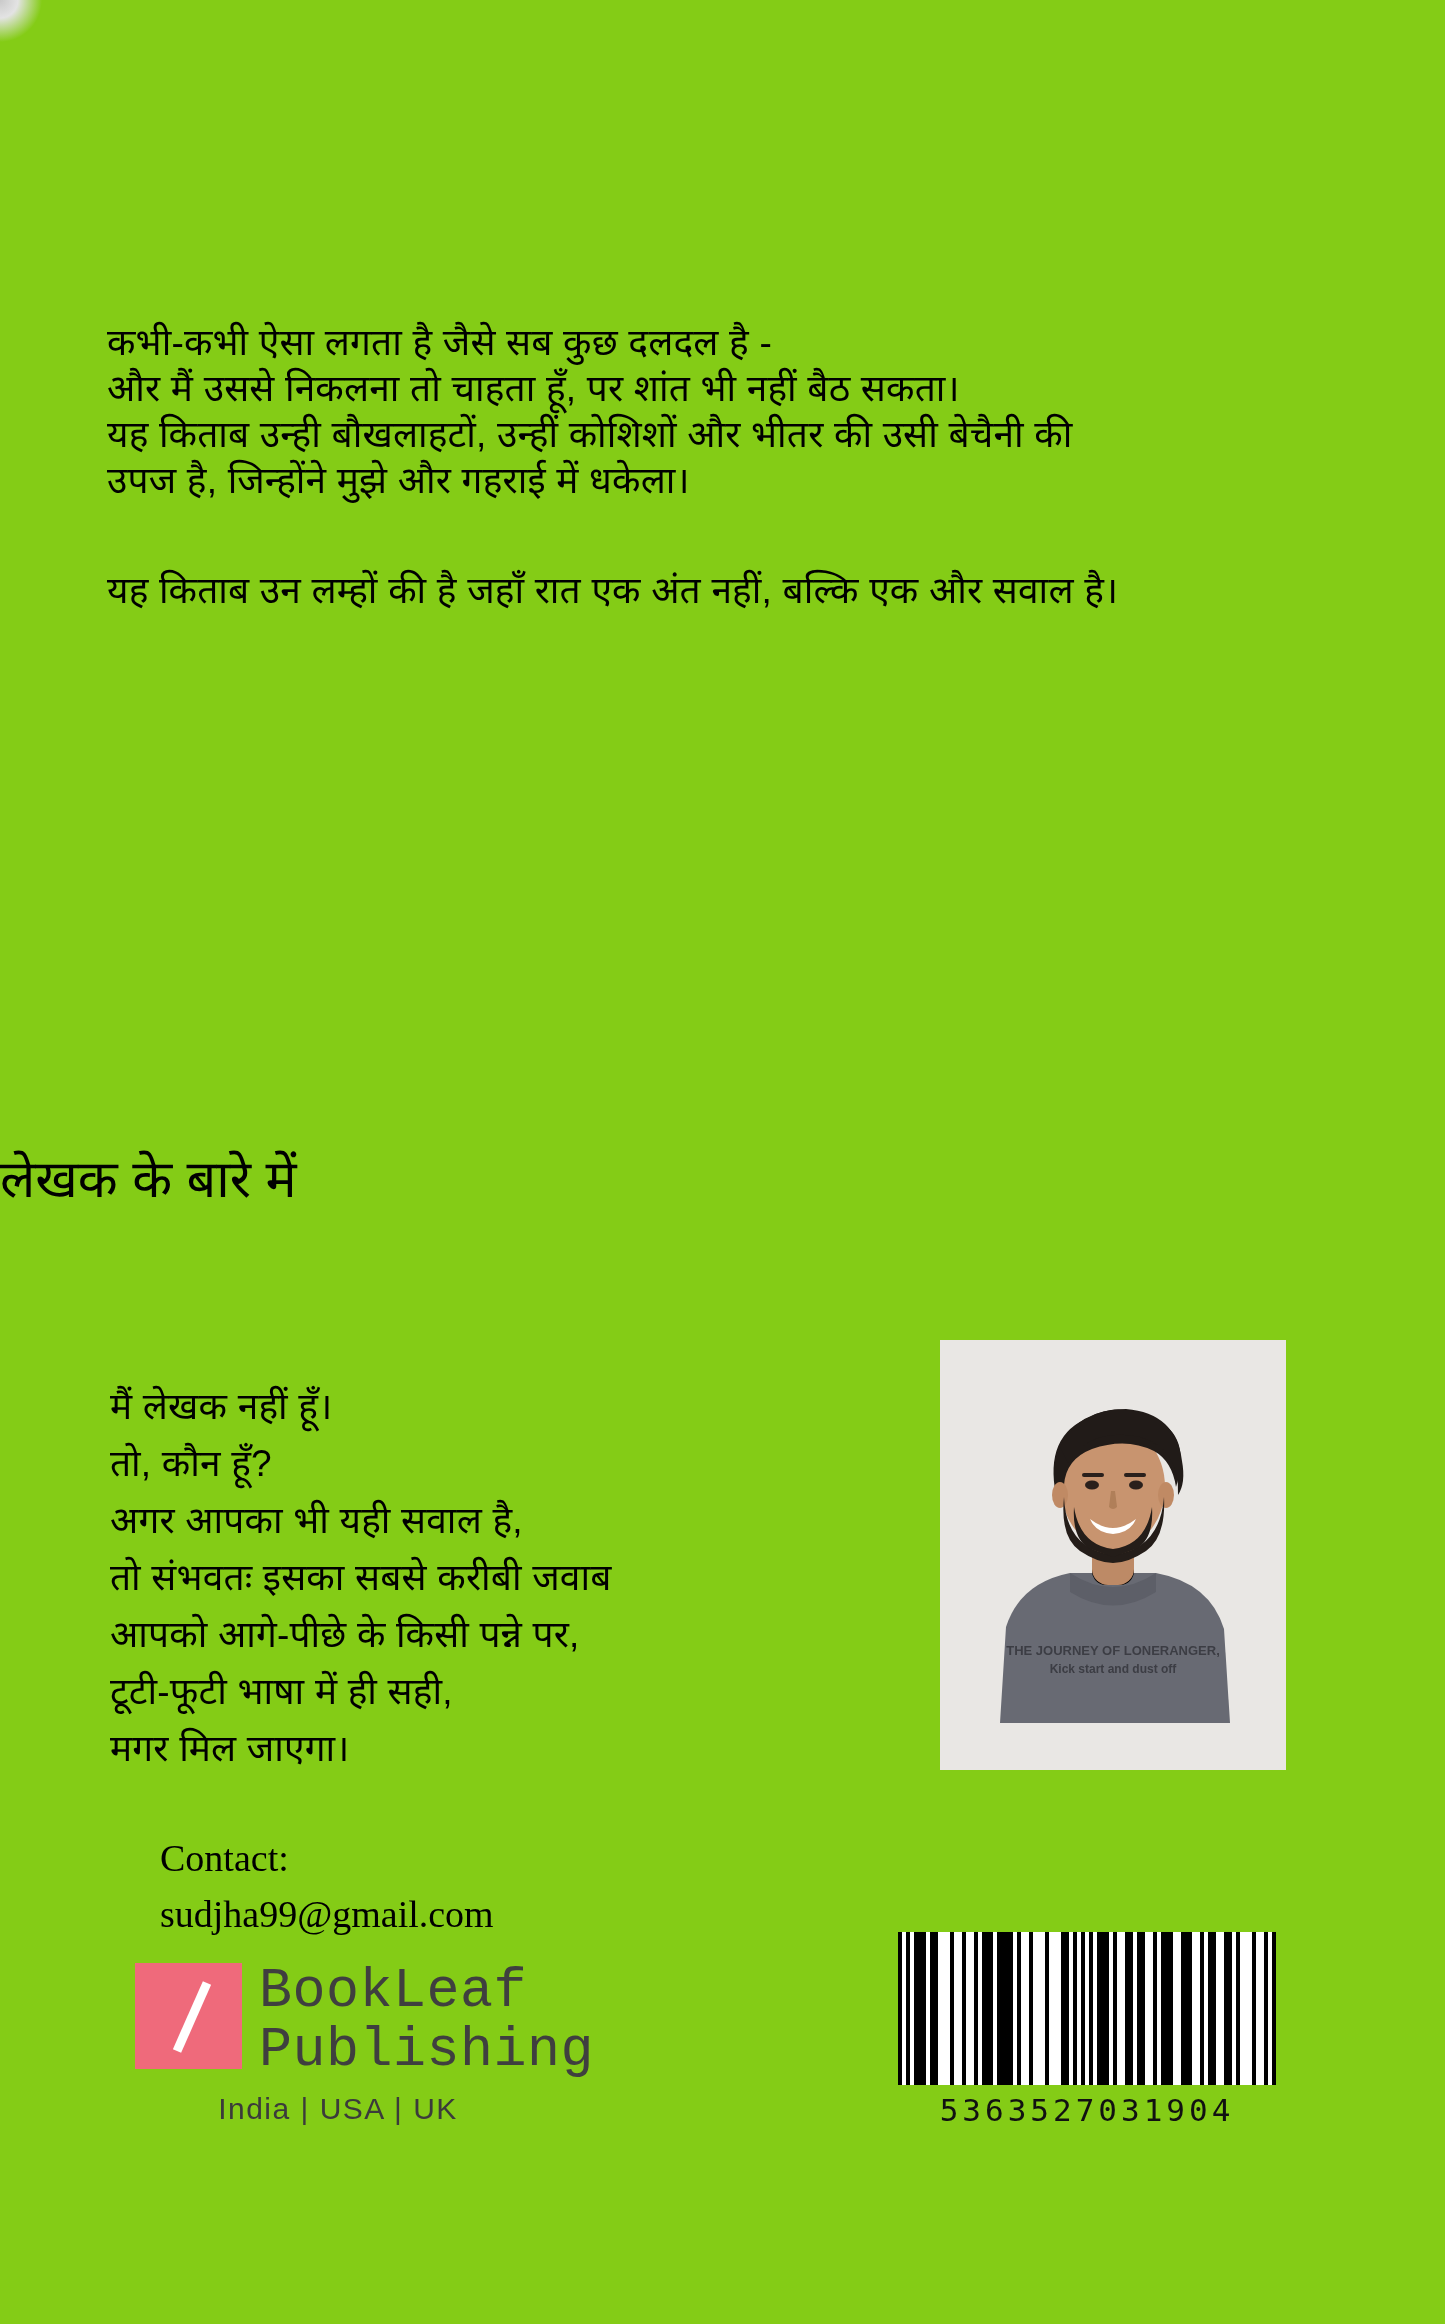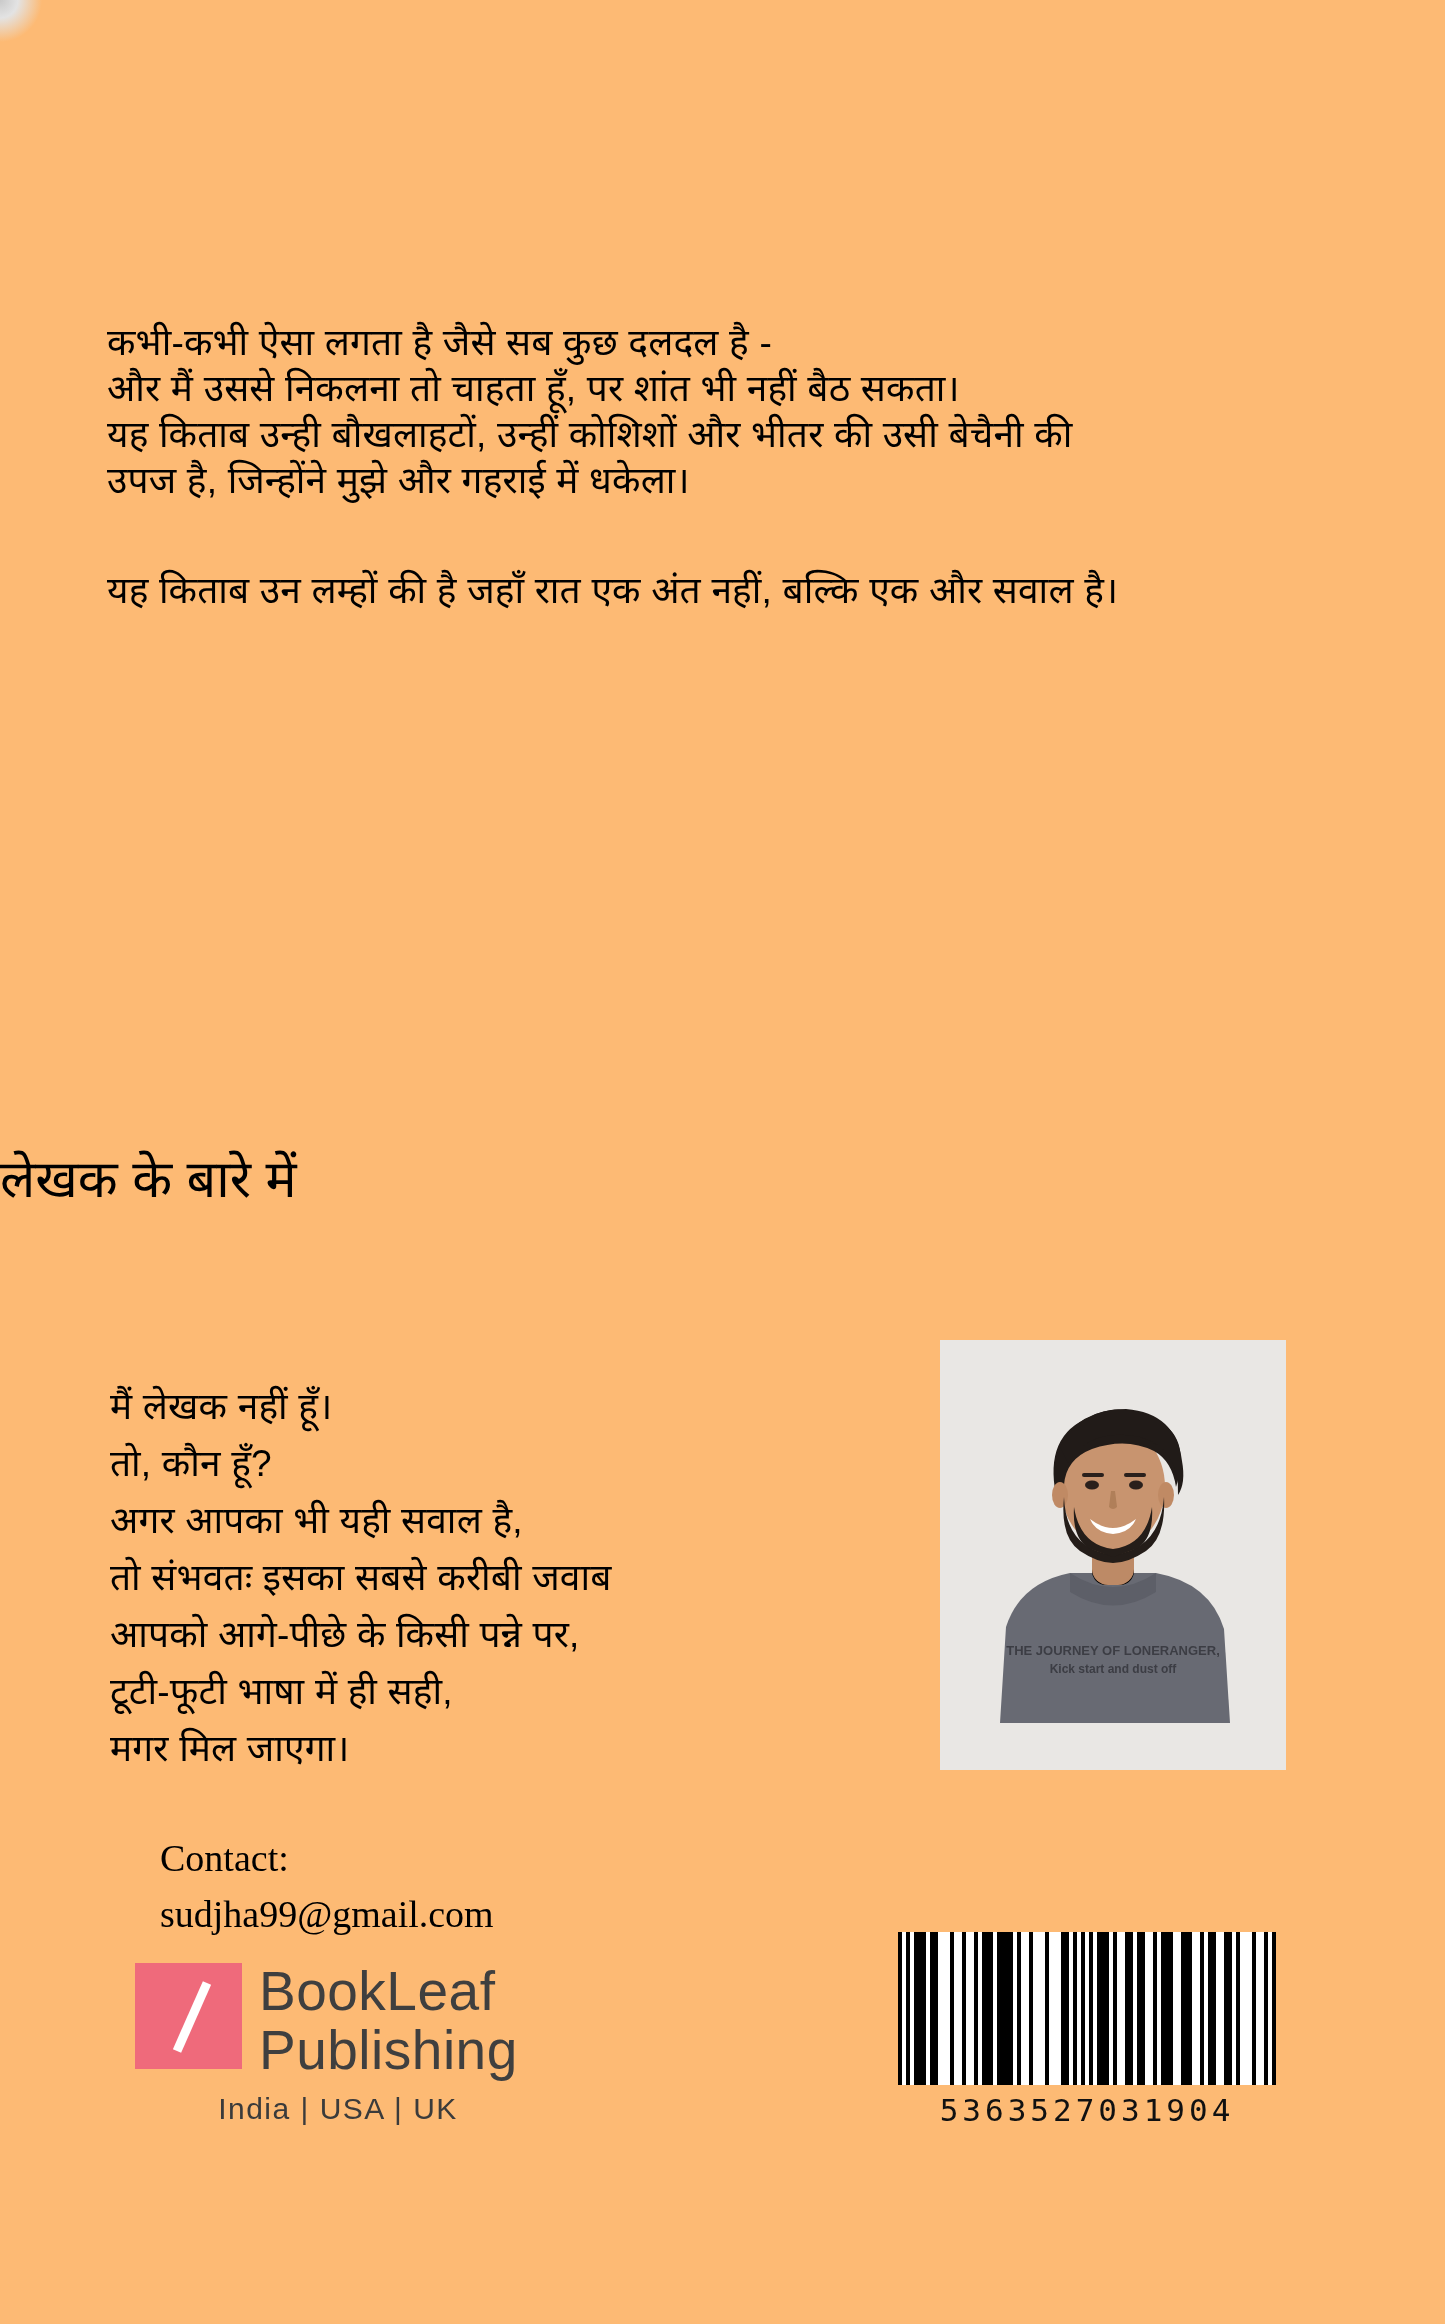--- a/index.html
+++ b/index.html
@@ -1,19 +1,19 @@
 <!DOCTYPE html>
 <html><head>
 <meta charset="utf-8">
 <style>
   html,body{margin:0;padding:0;background:#ffffff;}
   .page{
     position:relative;
     width:1445px;height:2324px;
-    background:#fdba74;
+    background:#84cc16;
     font-family:"Liberation Sans",sans-serif;
     color:#000;
     overflow:hidden;
   }
   .corner-smudge{
     position:absolute;left:0;top:0;width:70px;height:70px;
     background:radial-gradient(circle at 0 0,#c9c9c9 0,#e3e3e3 18px,rgba(255,255,255,0) 42px);
   }
   
   .blurb{position:absolute;left:107px;top:320px;width:1260px;}
@@ -49,21 +49,21 @@
   }
   .contact div{white-space:nowrap;}
   
   .logo-mark{
     position:absolute;left:135px;top:1963px;width:107px;height:106px;
   }
   .logo-mark svg{display:block;width:100%;height:100%;}
   .pub-name{
     position:absolute;left:259px;top:1962px;
     font-size:55px;line-height:59px;font-weight:300;
-    color:#3f3f3f;letter-spacing:0.5px;white-space:nowrap;
+    color:#3f3f3f;letter-spacing:0.5px;white-space:nowrap;font-family:Liberation Mono, monospace;
   }
   .pub-regions{
     position:absolute;left:177px;top:2090px;width:322px;
     text-align:center;
     font-size:30px;line-height:38px;color:#3b3b3b;
     letter-spacing:1.5px;white-space:nowrap;
   }
   
   .barcode-bars{
     position:absolute;left:898px;top:1932px;width:378px;height:153px;

